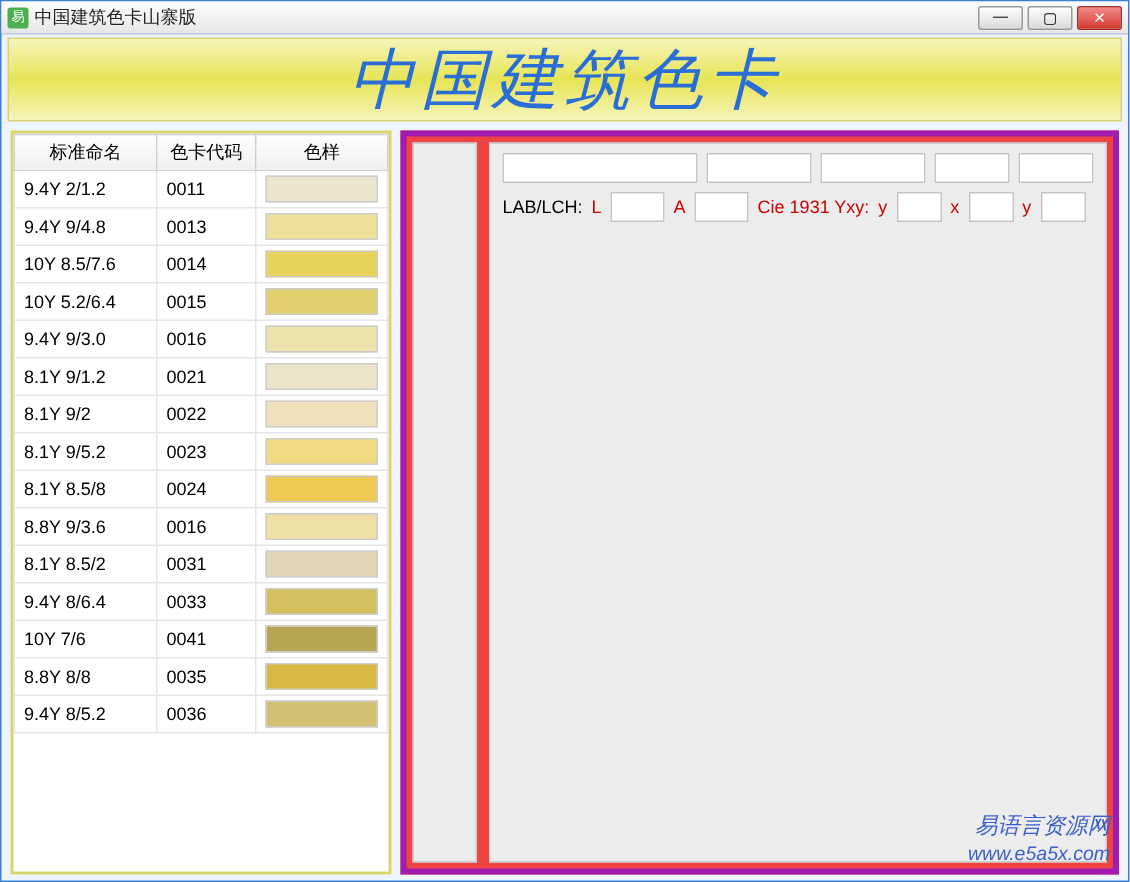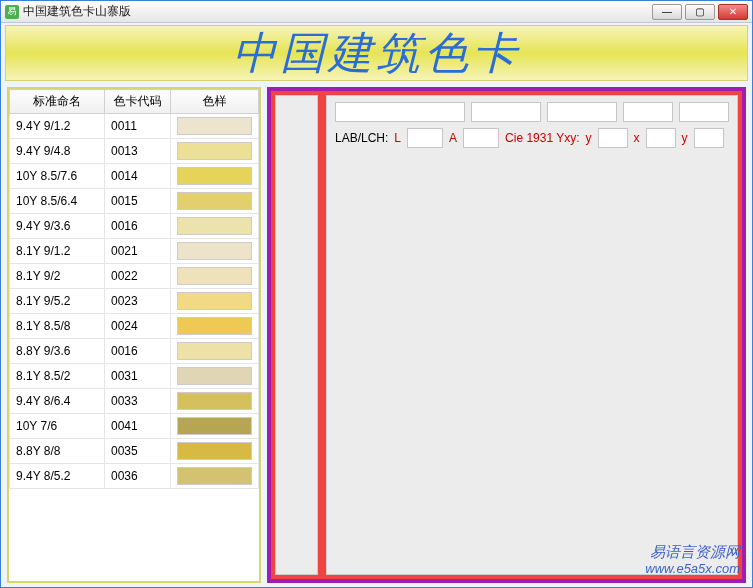--- a/index.html
+++ b/index.html
@@ -23,21 +23,21 @@
 .table-wrap { flex: 1; overflow-y: scroll; }
 .table-wrap::-webkit-scrollbar { width: 16px; }
 .table-wrap::-webkit-scrollbar-track { background: #f0f0f0; border-left: 1px solid #ccc; }
 .table-wrap::-webkit-scrollbar-thumb { background: #cdcdcd; border: 1px solid #999; }
 table { width: 100%; border-collapse: collapse; }
 th { background: linear-gradient(#fdfdfd,#f0f0f0); border: 1px solid #d0d0d0; font-weight: normal; text-align: center; padding: 3px 6px; font-size: 12px; position: sticky; top: 0; }
 td { border: 1px solid #e5e5e5; padding: 3px 6px; font-size: 12px; height: 22px; }
 td.swatch div { width: 100%; height: 18px; border: 1px solid #ccc; }
 .red { color: #c00; }
 .watermark { position: absolute; right: 12px; bottom: 10px; text-align: right; font-size: 13px; color: #3a5fc8; font-style: italic; pointer-events: none; line-height: 1.2; }
-.watermark .cn { font-size: 15px; }
+.watermark .cn { font-size: 15px; font-family: Liberation Mono, monospace; }
 </style>
 </head>
 <body>
 
 <div class="window">
 
   <div class="titlebar">
     <div class="app-icon">易</div>
     <div class="title-text">中国建筑色卡山寨版</div>
     <div class="win-btn-group">
@@ -58,49 +58,49 @@
         <table>
           <thead>
             <tr>
               <th style="width:95px">标准命名</th>
               <th style="width:66px">色卡代码</th>
               <th>色样</th>
             </tr>
           </thead>
           <tbody id="color-rows">
               <tr>
-                <td>9.4Y 9/1.2</td>
+                <td>9.4Y 2/1.2</td>
                 <td>0011</td>
                 <td class="swatch">
                   <div style="background:#ece4cd"></div>
                 </td>
               </tr>
               <tr>
                 <td>9.4Y 9/4.8</td>
                 <td>0013</td>
                 <td class="swatch">
                   <div style="background:#ece096"></div>
                 </td>
               </tr>
               <tr>
                 <td>10Y 8.5/7.6</td>
                 <td>0014</td>
                 <td class="swatch">
                   <div style="background:#e6d35a"></div>
                 </td>
               </tr>
               <tr>
-                <td>10Y 8.5/6.4</td>
+                <td>10Y 5.2/6.4</td>
                 <td>0015</td>
                 <td class="swatch">
                   <div style="background:#e2d06f"></div>
                 </td>
               </tr>
               <tr>
-                <td>9.4Y 9/3.6</td>
+                <td>9.4Y 9/3.0</td>
                 <td>0016</td>
                 <td class="swatch">
                   <div style="background:#ece2ab"></div>
                 </td>
               </tr>
               <tr>
                 <td>8.1Y 9/1.2</td>
                 <td>0021</td>
                 <td class="swatch">
                   <div style="background:#ede3ca"></div>

